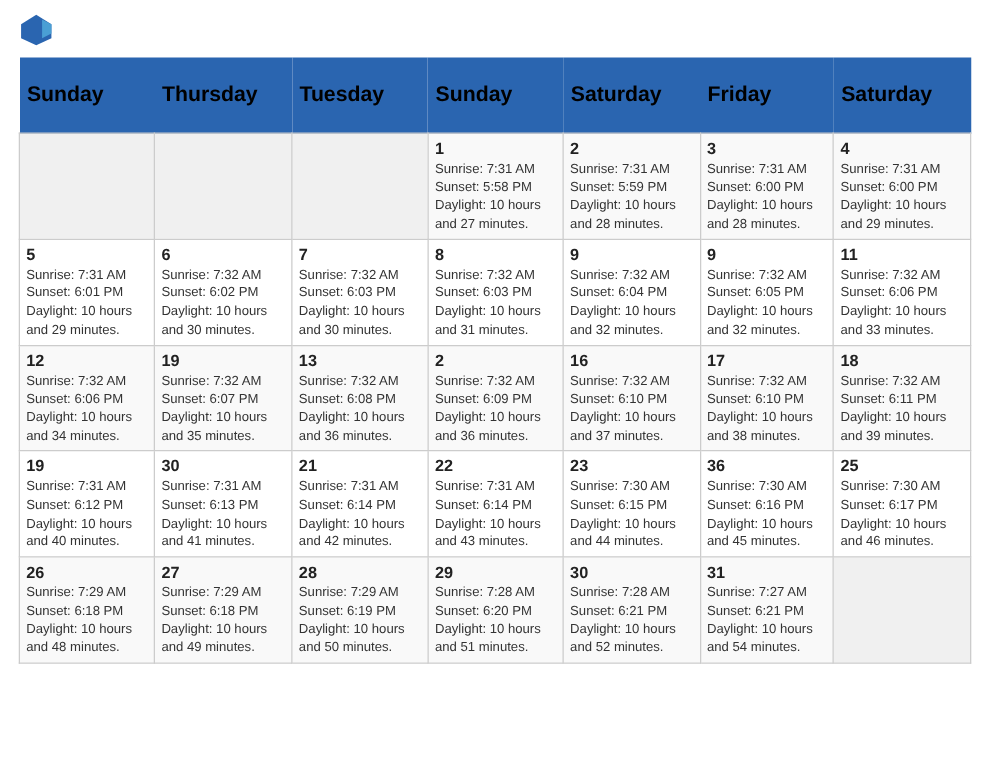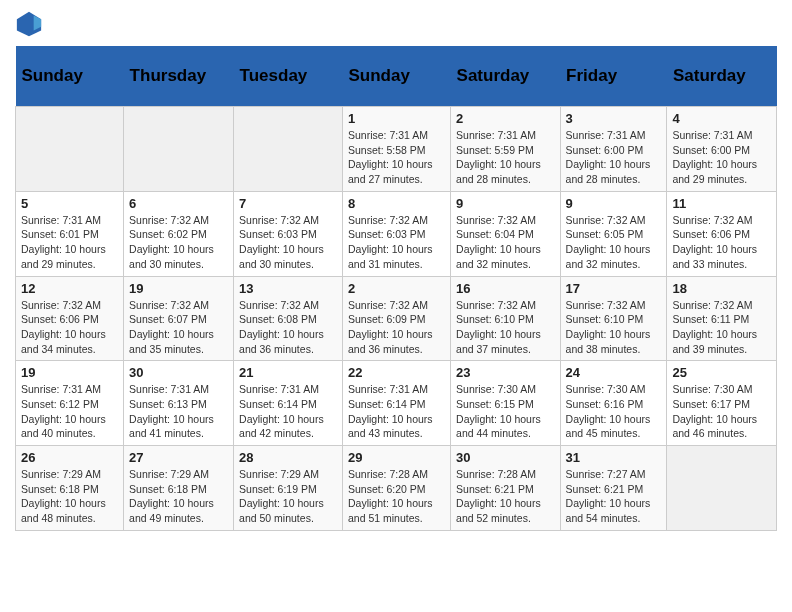--- a/index.html
+++ b/index.html
@@ -221,21 +221,21 @@
           </td>
           <td>
             <span class="day-number">22</span>
             <div class="day-info">Sunrise: 7:31 AM<br>Sunset: 6:14 PM<br>Daylight: 10 hours and 43 minutes.</div>
           </td>
           <td>
             <span class="day-number">23</span>
             <div class="day-info">Sunrise: 7:30 AM<br>Sunset: 6:15 PM<br>Daylight: 10 hours and 44 minutes.</div>
           </td>
           <td>
-            <span class="day-number">24</span>
+            <span class="day-number">36</span>
             <div class="day-info">Sunrise: 7:30 AM<br>Sunset: 6:16 PM<br>Daylight: 10 hours and 45 minutes.</div>
           </td>
           <td>
             <span class="day-number">25</span>
             <div class="day-info">Sunrise: 7:30 AM<br>Sunset: 6:17 PM<br>Daylight: 10 hours and 46 minutes.</div>
           </td>
         </tr>
         <tr>
           <td>
             <span class="day-number">26</span>

